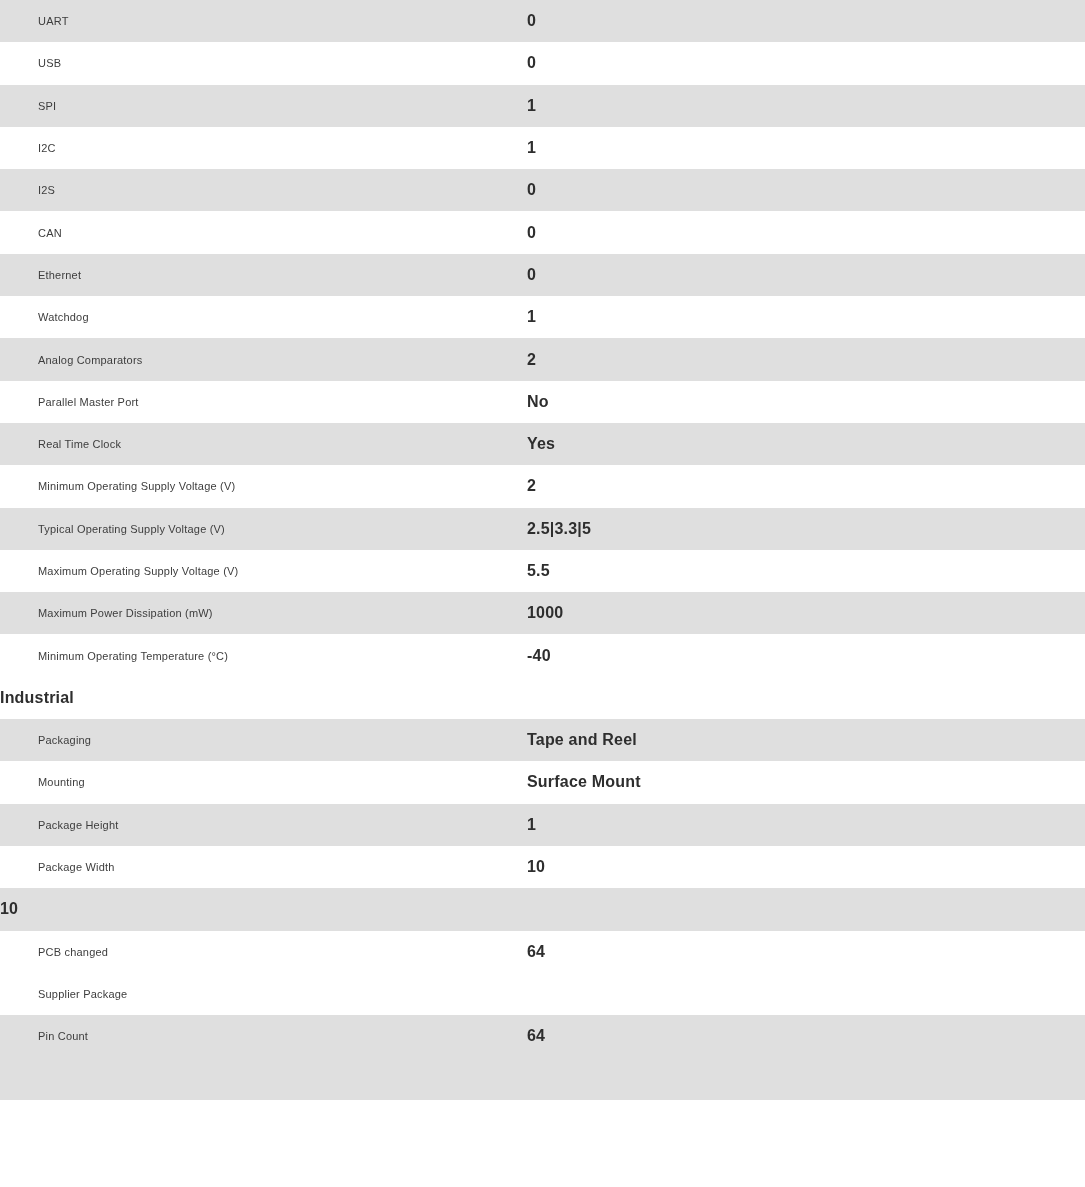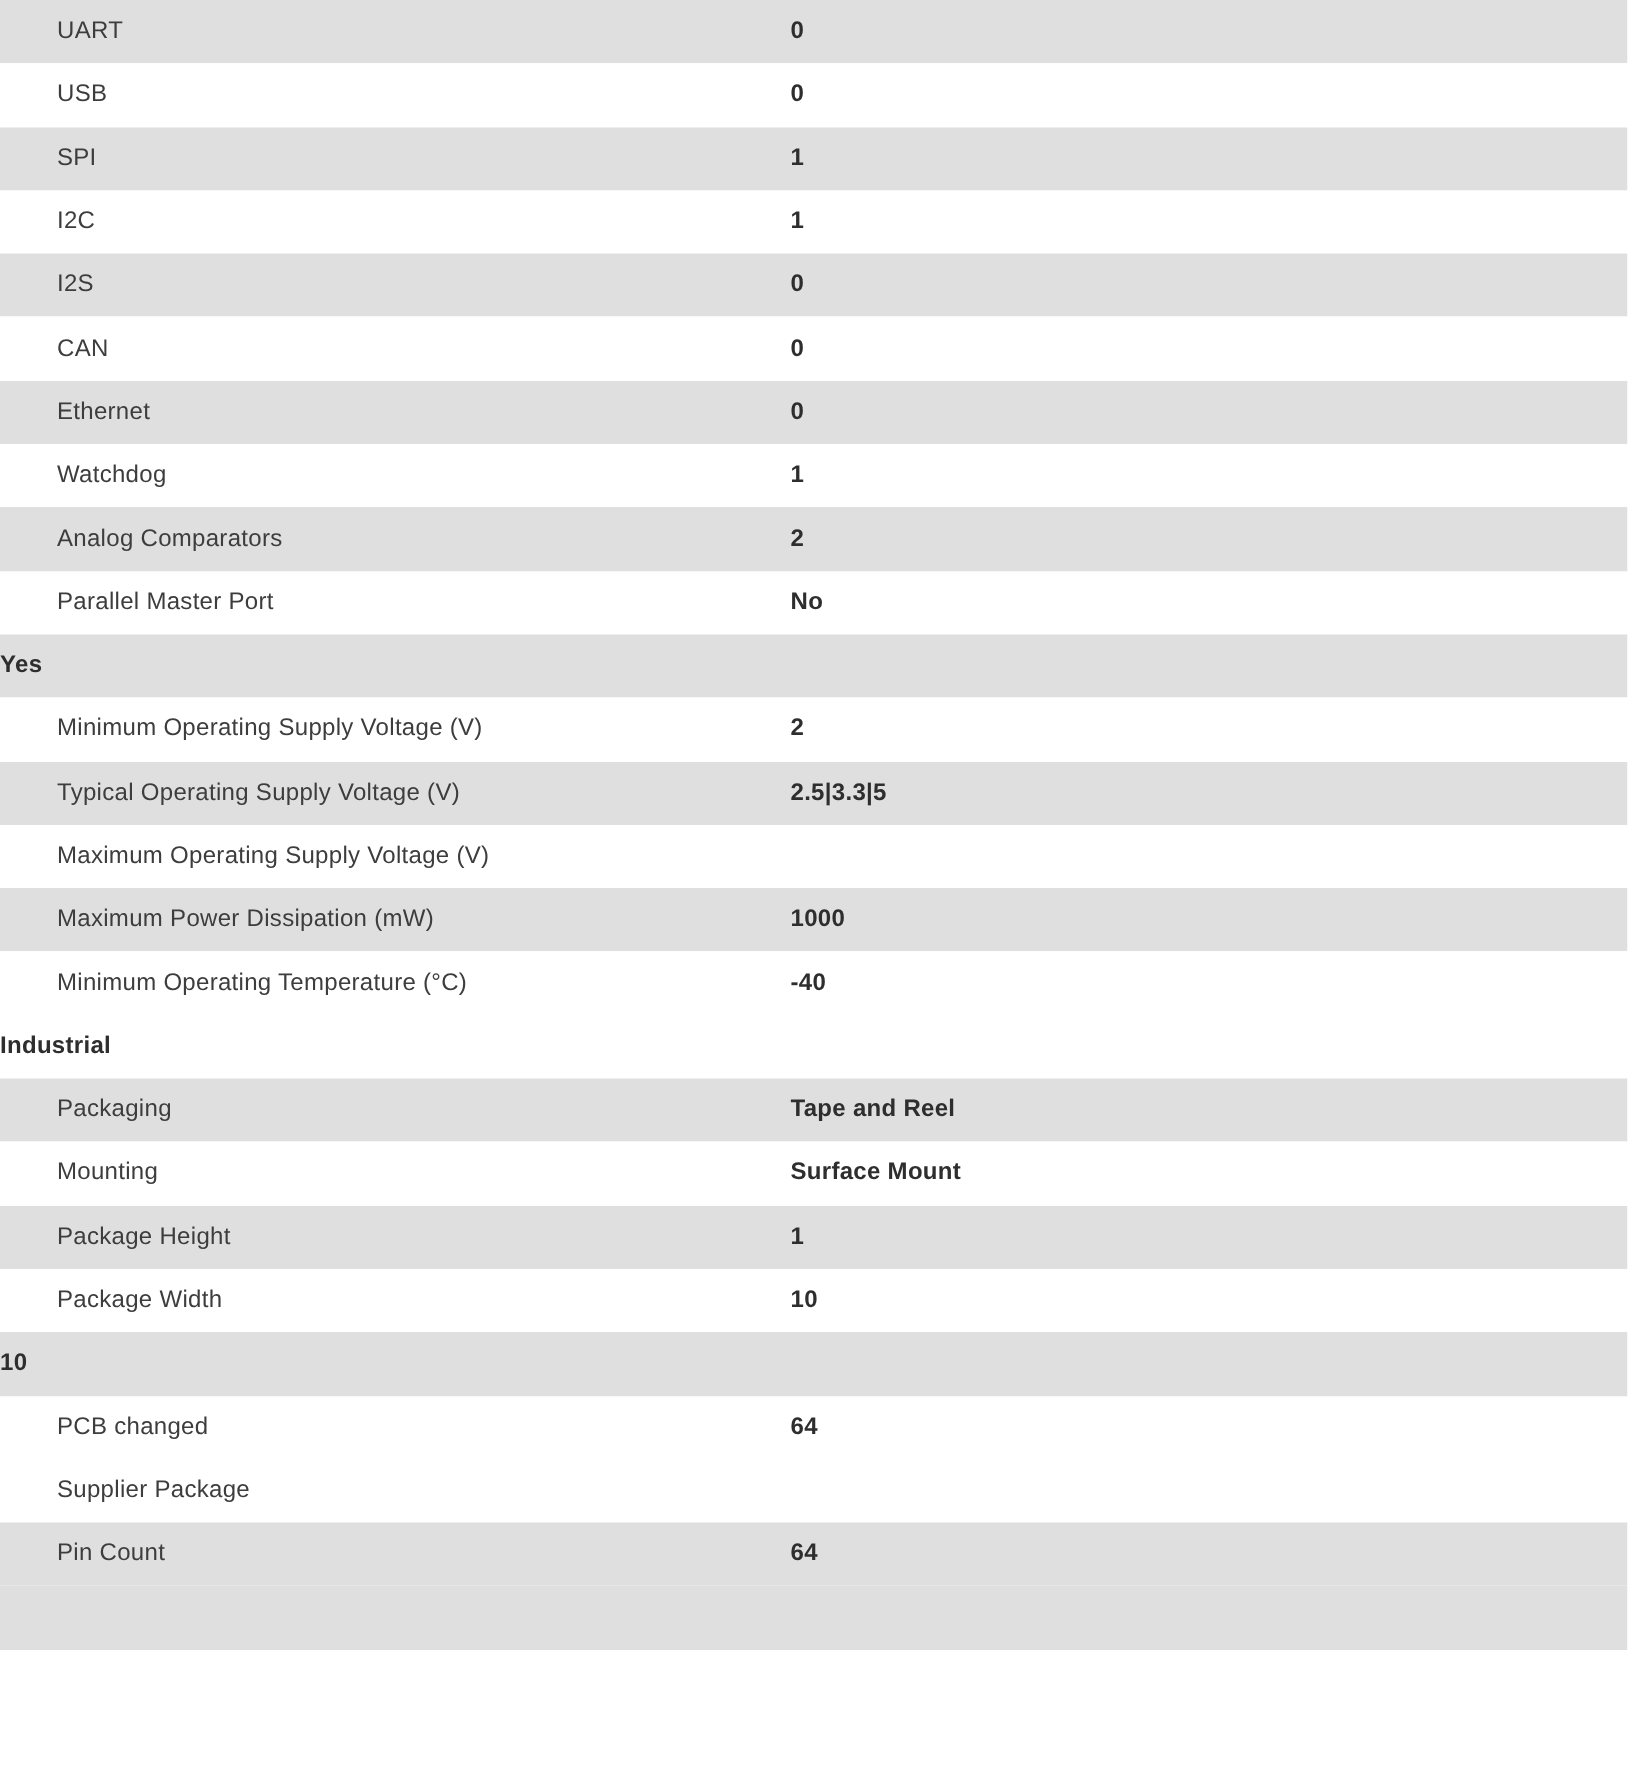--- a/index.html
+++ b/index.html
@@ -19,21 +19,21 @@
   .row{
     display:flex;
     align-items:center;
     height:42.3px;
     background:var(--row-bg);
   }
   .row.alt{background:var(--row-alt);}
   .spec-label{
     flex:0 0 527px;
     padding-left:38px;
-    font-size:16px;
+    font-size:11px;
     font-weight:400;
     color:var(--label-color);
     letter-spacing:0.2px;
     white-space:nowrap;
     overflow:hidden;
   }
   .spec-value{
     flex:1;
     font-size:16px;
     font-weight:700;
@@ -81,32 +81,34 @@
     </div>
     <div class="row alt">
       <span class="spec-label">Analog Comparators</span>
       <span class="spec-value">2</span>
     </div>
     <div class="row">
       <span class="spec-label">Parallel Master Port</span>
       <span class="spec-value">No</span>
     </div>
     <div class="row alt">
+      <span class="spec-label">Real Time Clock</span>
       <span class="spec-value">Yes</span>
     </div>
     <div class="row">
       <span class="spec-label">Minimum Operating Supply Voltage (V)</span>
       <span class="spec-value">2</span>
     </div>
     <div class="row alt">
       <span class="spec-label">Typical Operating Supply Voltage (V)</span>
       <span class="spec-value">2.5|3.3|5</span>
     </div>
     <div class="row">
       <span class="spec-label">Maximum Operating Supply Voltage (V)</span>
+      <span class="spec-value">5.5</span>
     </div>
     <div class="row alt">
       <span class="spec-label">Maximum Power Dissipation (mW)</span>
       <span class="spec-value">1000</span>
     </div>
     <div class="row">
       <span class="spec-label">Minimum Operating Temperature (°C)</span>
       <span class="spec-value">-40</span>
     </div>
     <div class="row">

